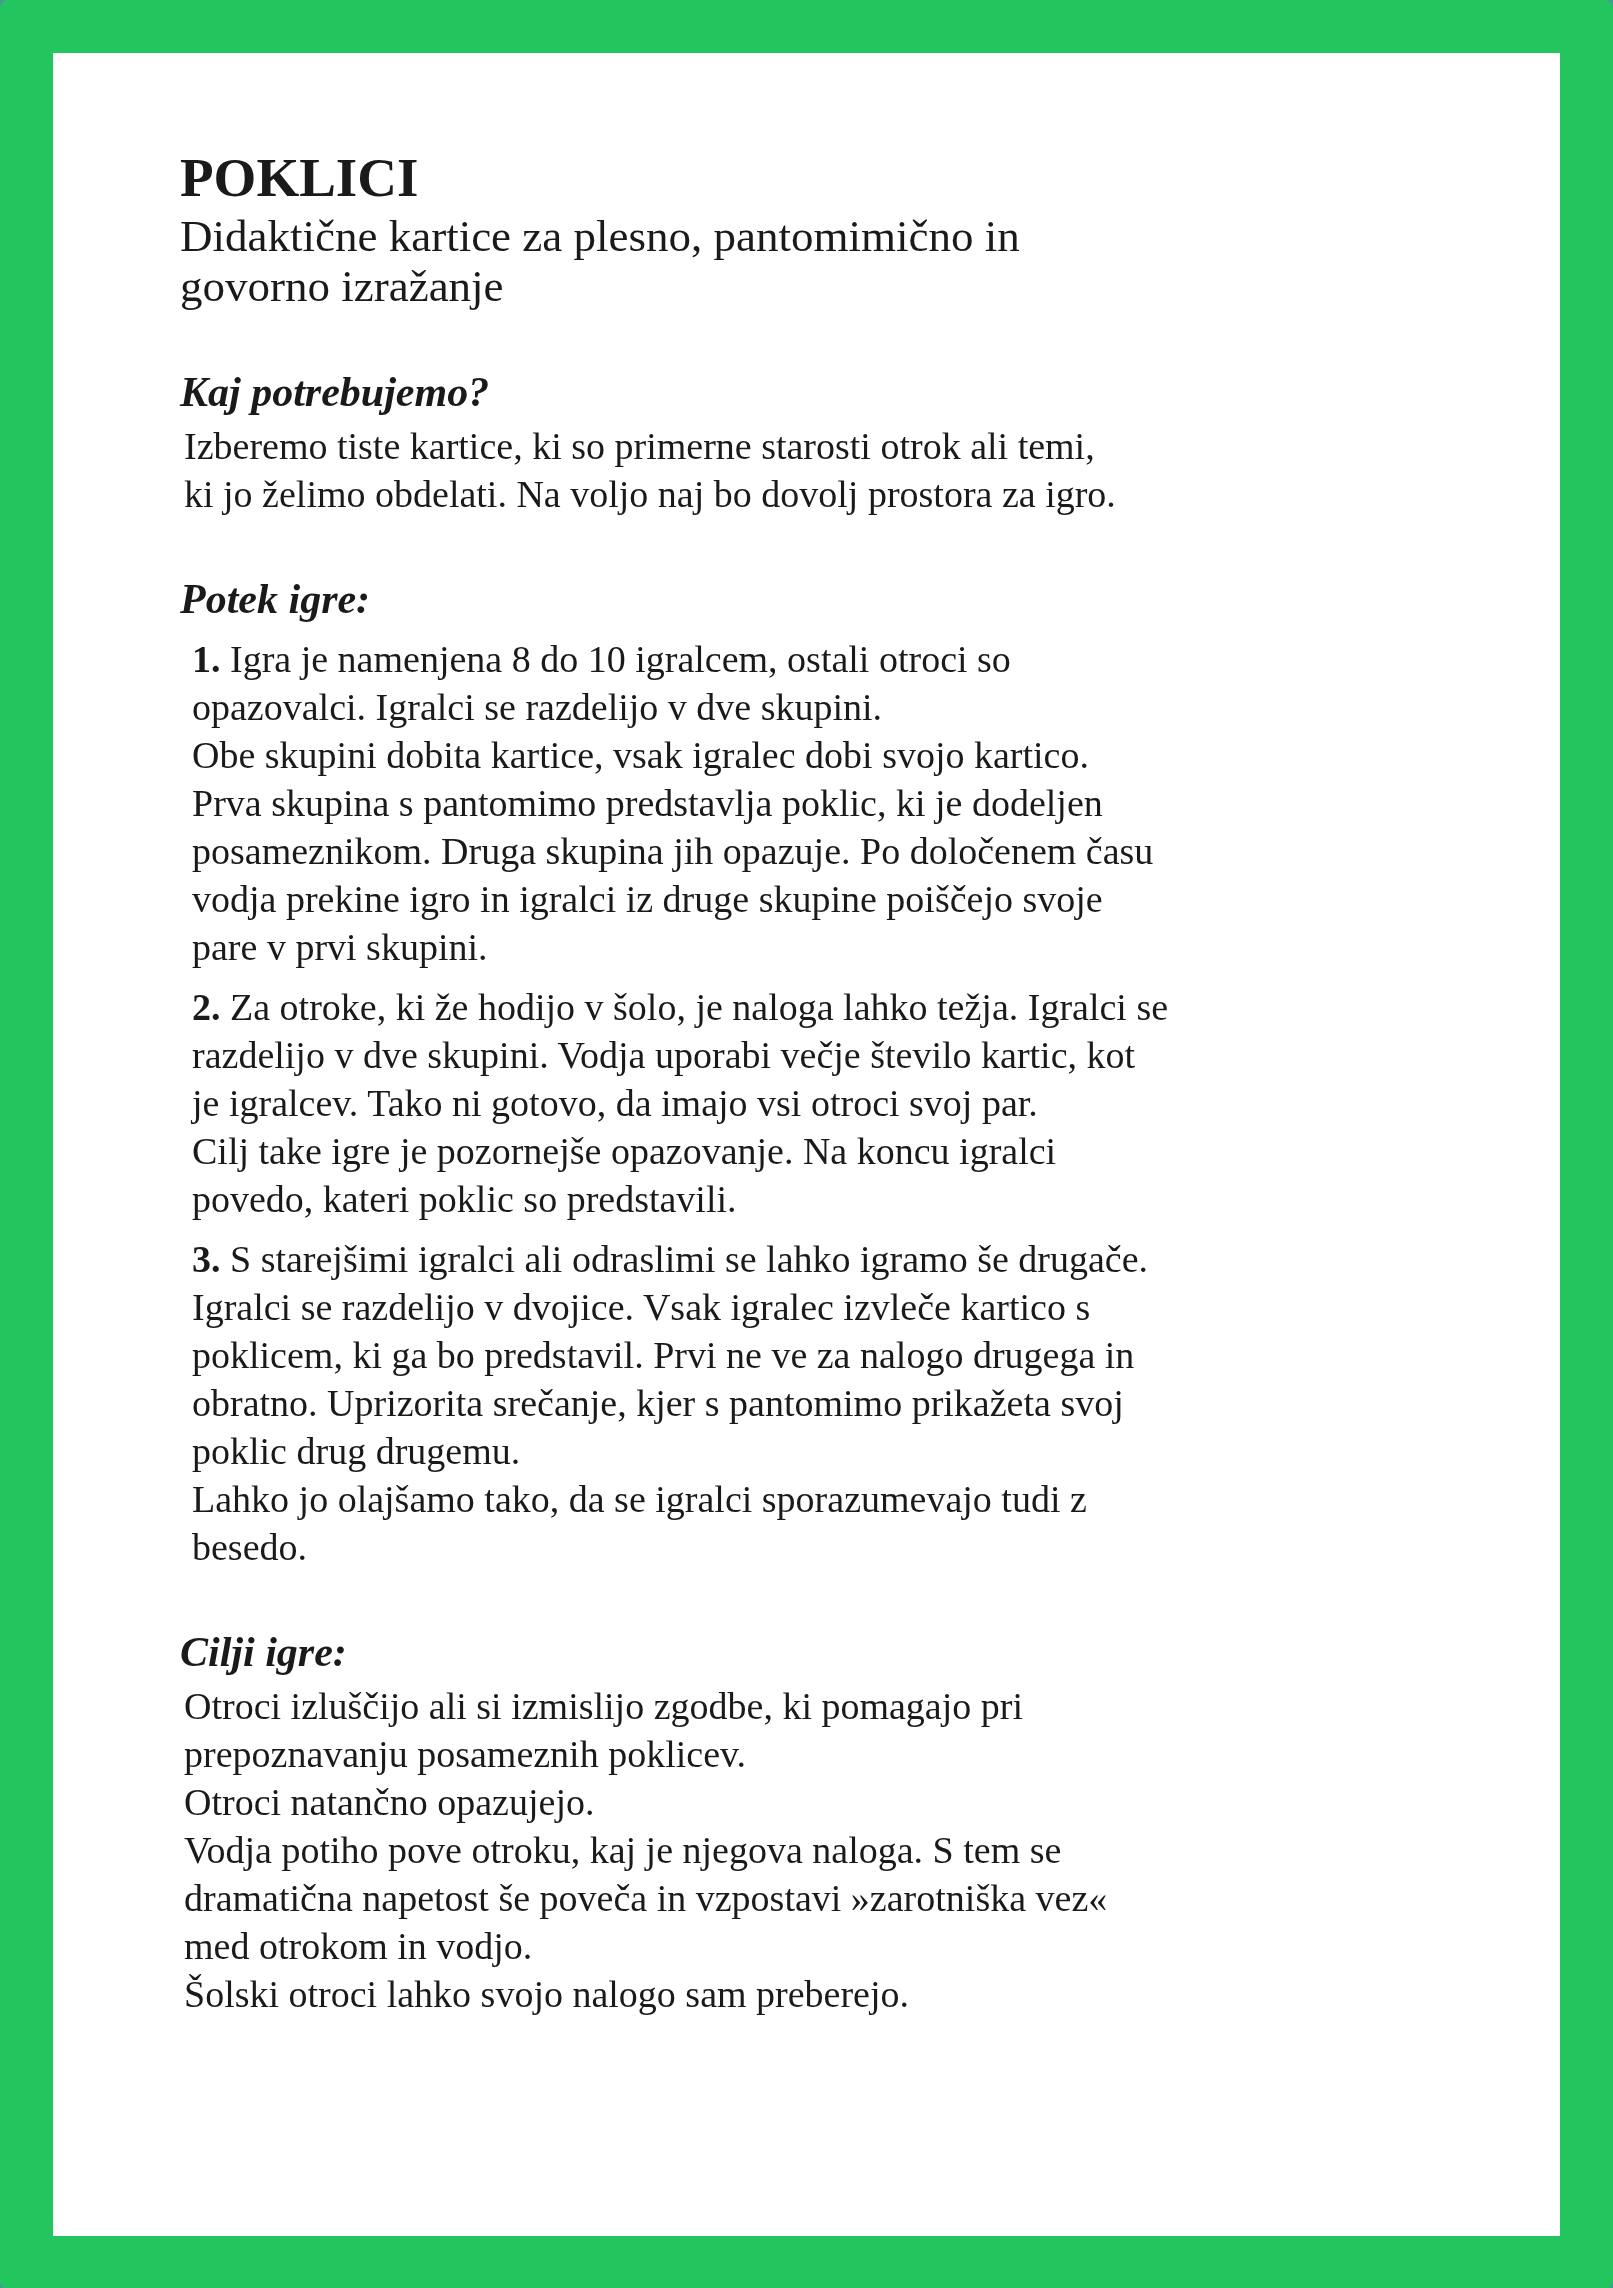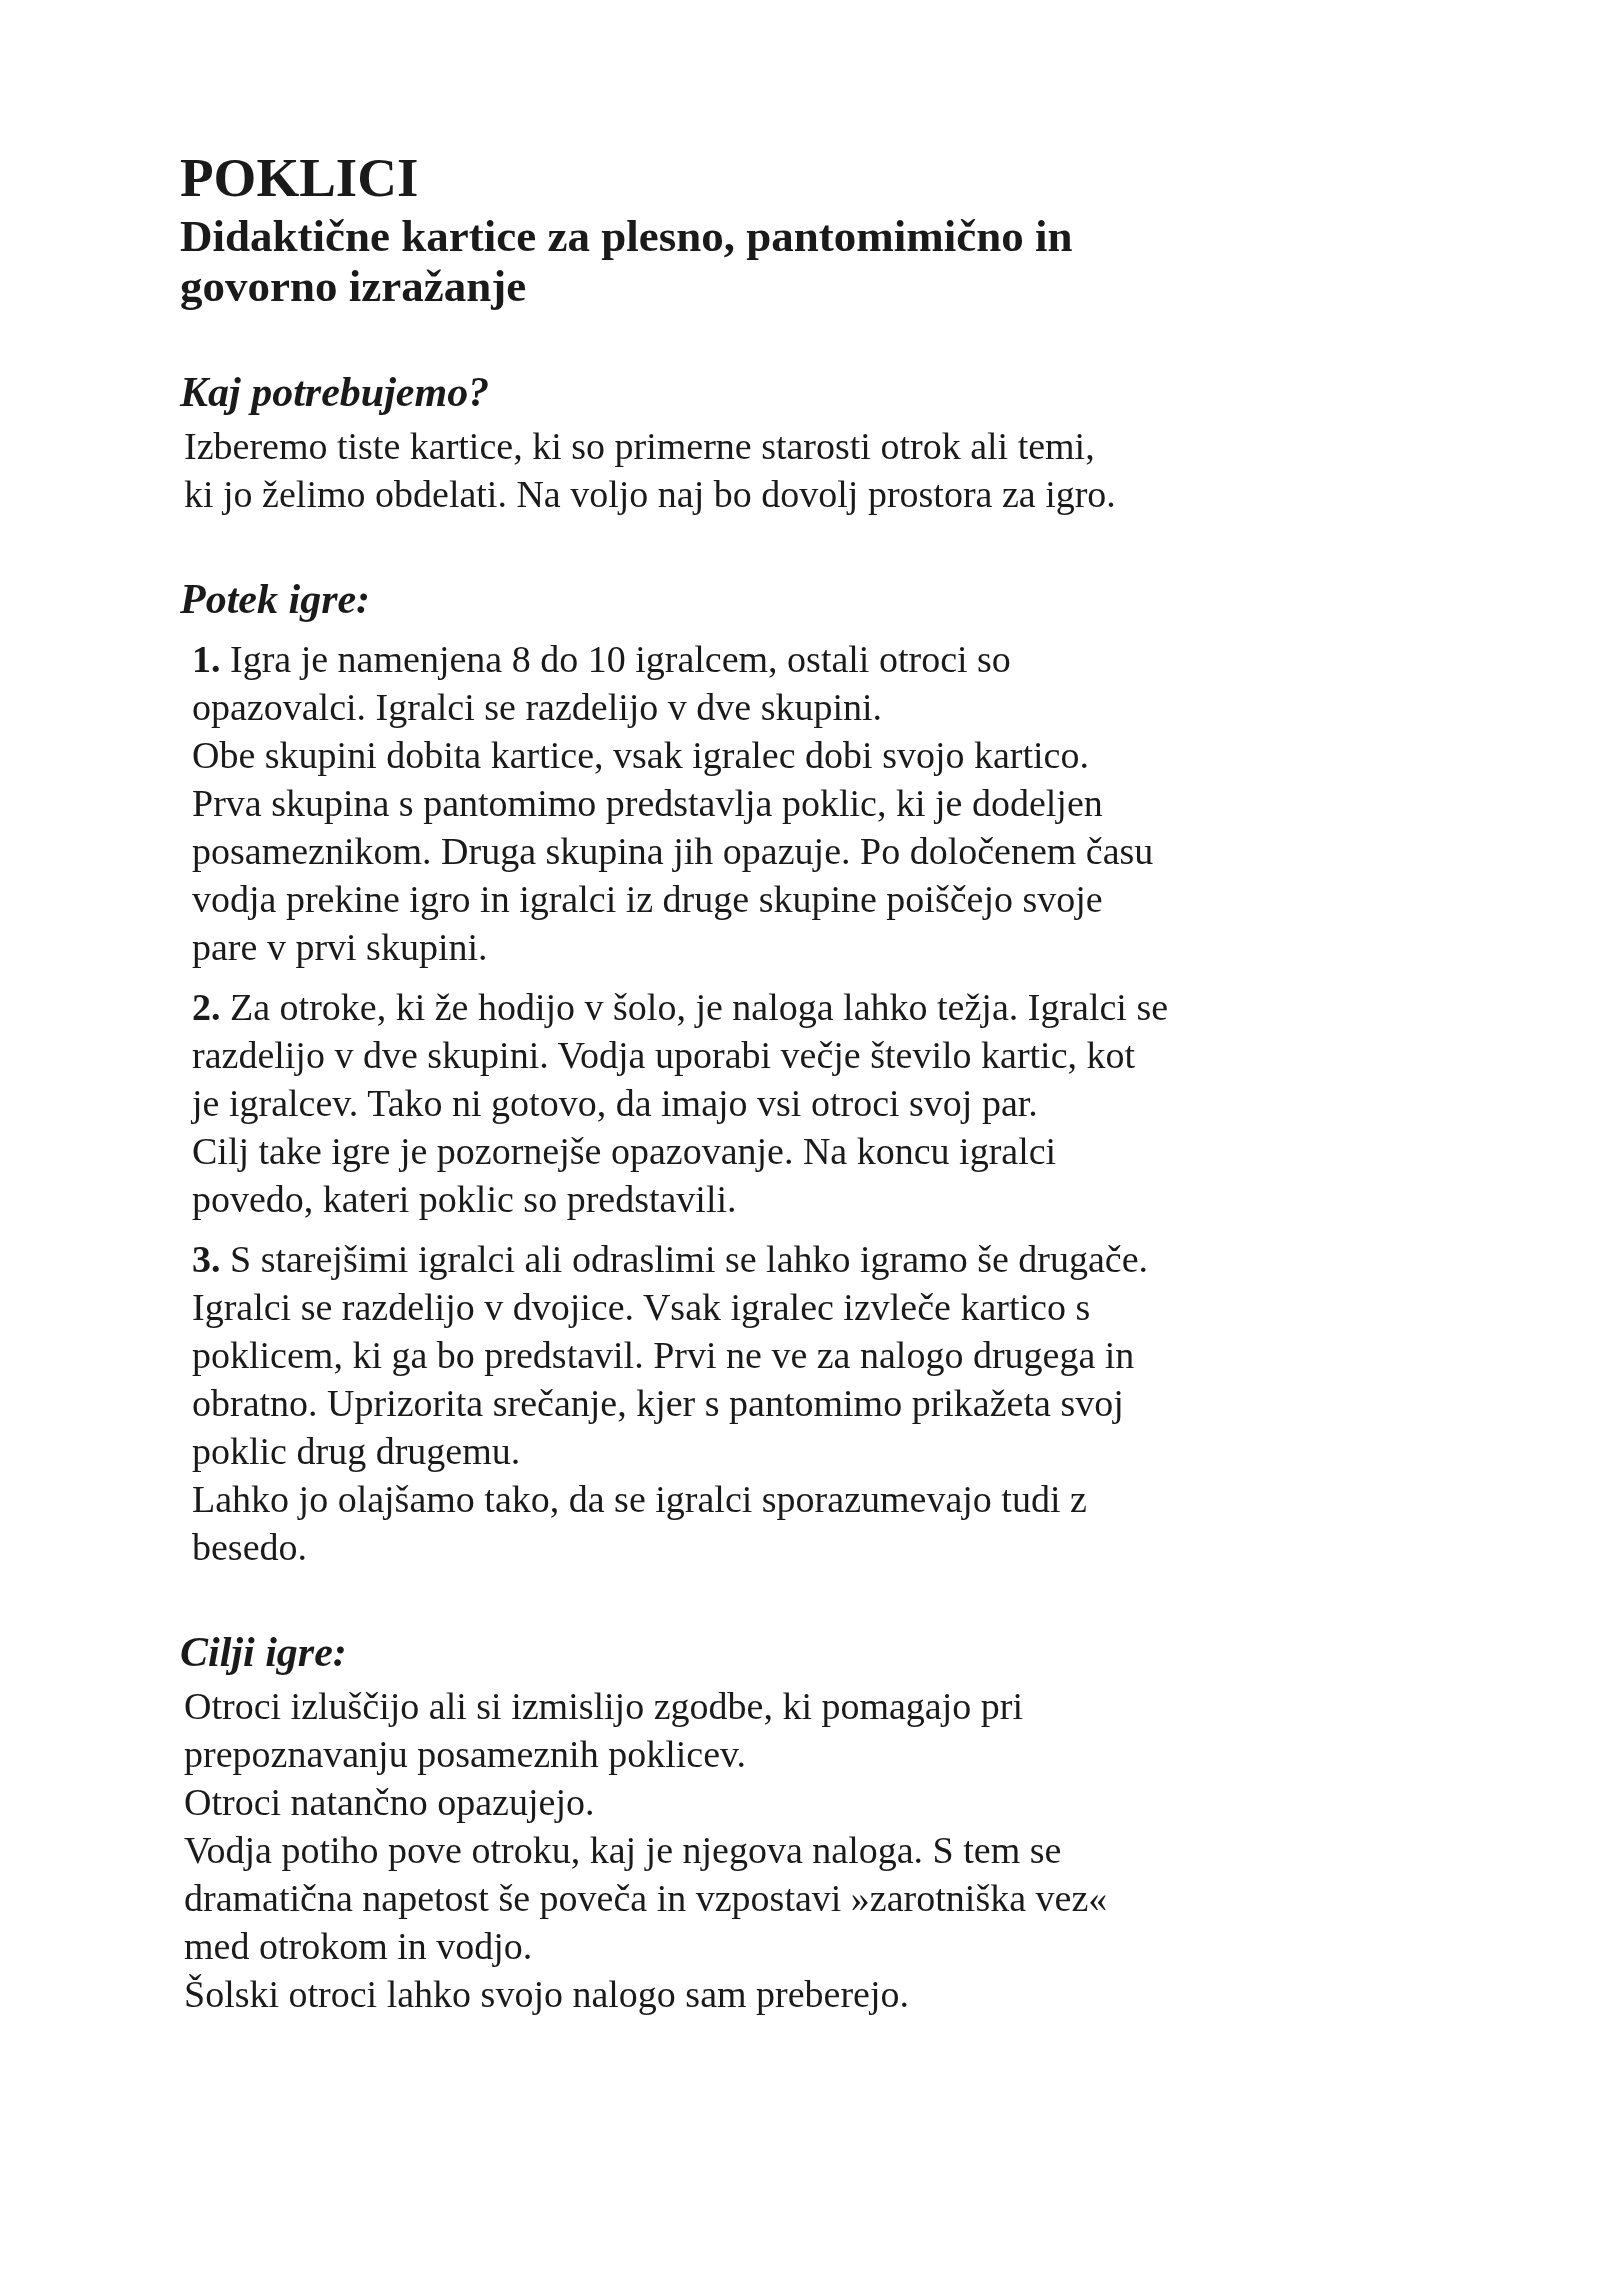--- a/index.html
+++ b/index.html
@@ -9,21 +9,22 @@
   body {
     width: 1613px;
     height: 2289px;
     position: relative;
     font-family: "Liberation Serif", "DejaVu Serif", serif;
     background: #4695A1;
   }
   .frame {
     position: absolute;
     inset: 0;
-    background: #ffffff;
+    background: #22c55e;
+    border-radius: 8px;
   }
   .page {
     position: absolute;
     left: 53px;
     top: 53px;
     right: 53px;
     bottom: 53px;
     background: #ffffff;
     color: #1a1a1a;
   }
@@ -32,21 +33,21 @@
   }
   .doc-title {
     font-size: 55px;
     font-weight: bold;
     line-height: 1.05;
     margin: 0;
     letter-spacing: 0px;
   }
   .doc-subtitle {
     font-size: 45px;
-    font-weight: bold;
+    font-weight: normal;
     line-height: 1.1;
     margin: 5.5px 0 0 0;
     white-space: pre-line;
   }
   .section-heading {
     font-size: 42px;
     font-weight: bold;
     font-style: italic;
     margin: 57px 0 5.5px 0;
     line-height: 1.15;

